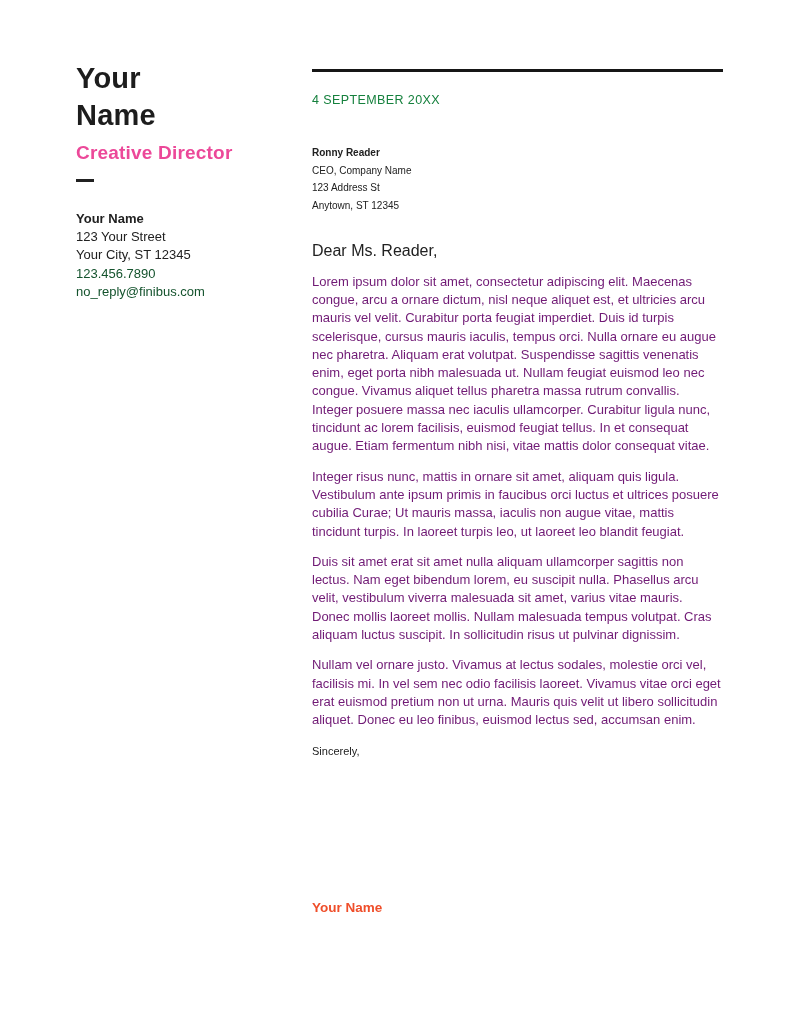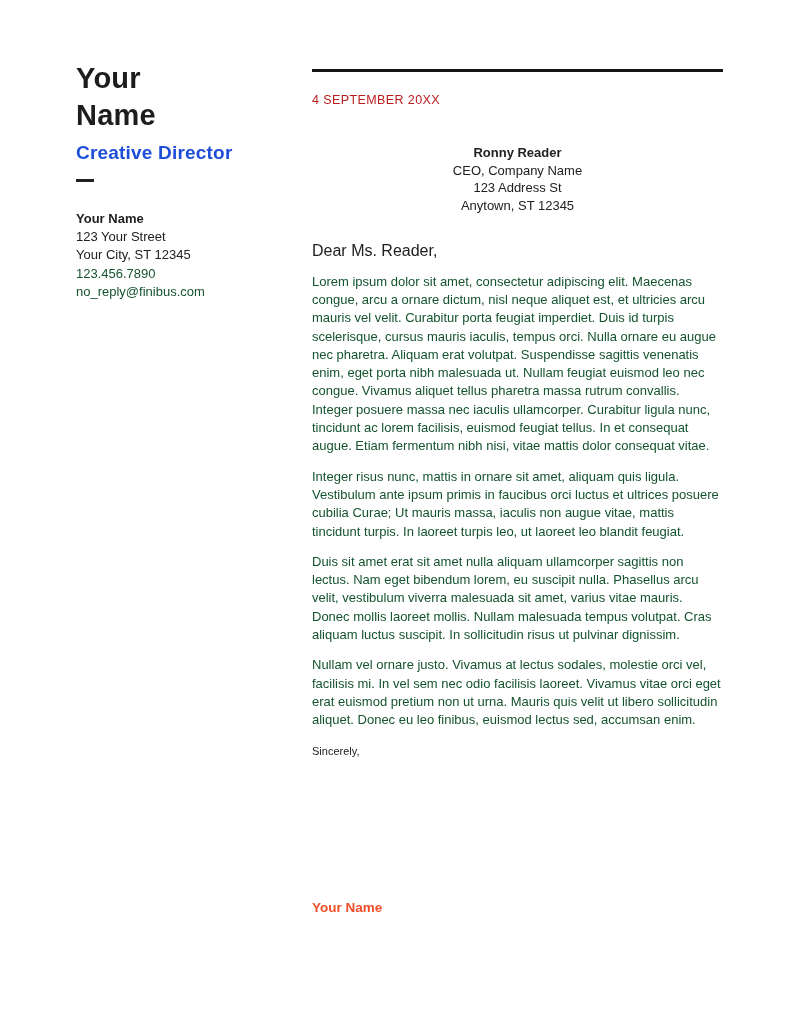--- a/index.html
+++ b/index.html
@@ -26,21 +26,21 @@
     font-size: 29px;
     font-weight: bold;
     line-height: 37px;
     color: #1d1d1d;
     letter-spacing: 0.2px;
   }
   .sidebar-role {
     margin-top: 8px;
     font-size: 19px;
     font-weight: bold;
-    color: #1d4ed8;
+    color: #ec4899;
     letter-spacing: 0.2px;
   }
   .dash-divider {
     margin-top: 15px;
     width: 18px;
     height: 3px;
     background: #212121;
   }
   .contact {
     margin-top: 28px;
@@ -58,40 +58,39 @@
     width: 411px;
   }
   .header-rule {
     height: 3px;
     background: #161616;
   }
   .letter-date {
     margin-top: 21px;
     font-size: 12.5px;
     line-height: 15px;
-    color: #b91c1c;
+    color: #15803d;
     letter-spacing: 0.4px;
   }
   .recipient {
     margin-top: 36px;
-    font-size: 13px;
+    font-size: 10px;
     line-height: 17.6px;
-    text-align: center;
   }
   .recipient-name { font-weight: bold; }
   .salutation {
     margin-top: 28px;
     font-size: 16px;
     line-height: 18.3px;
   }
   .para {
     margin: 12px 0 0 0;
     font-size: 13px;
     line-height: 18.3px;
-    color: #14532d;
+    color: #701a75;
   }
   .closing {
     margin-top: 12px;
     font-size: 11px;
     line-height: 18.3px;
   }
   .signature {
     margin-top: 140px;
     font-size: 13.5px;
     font-weight: bold;

